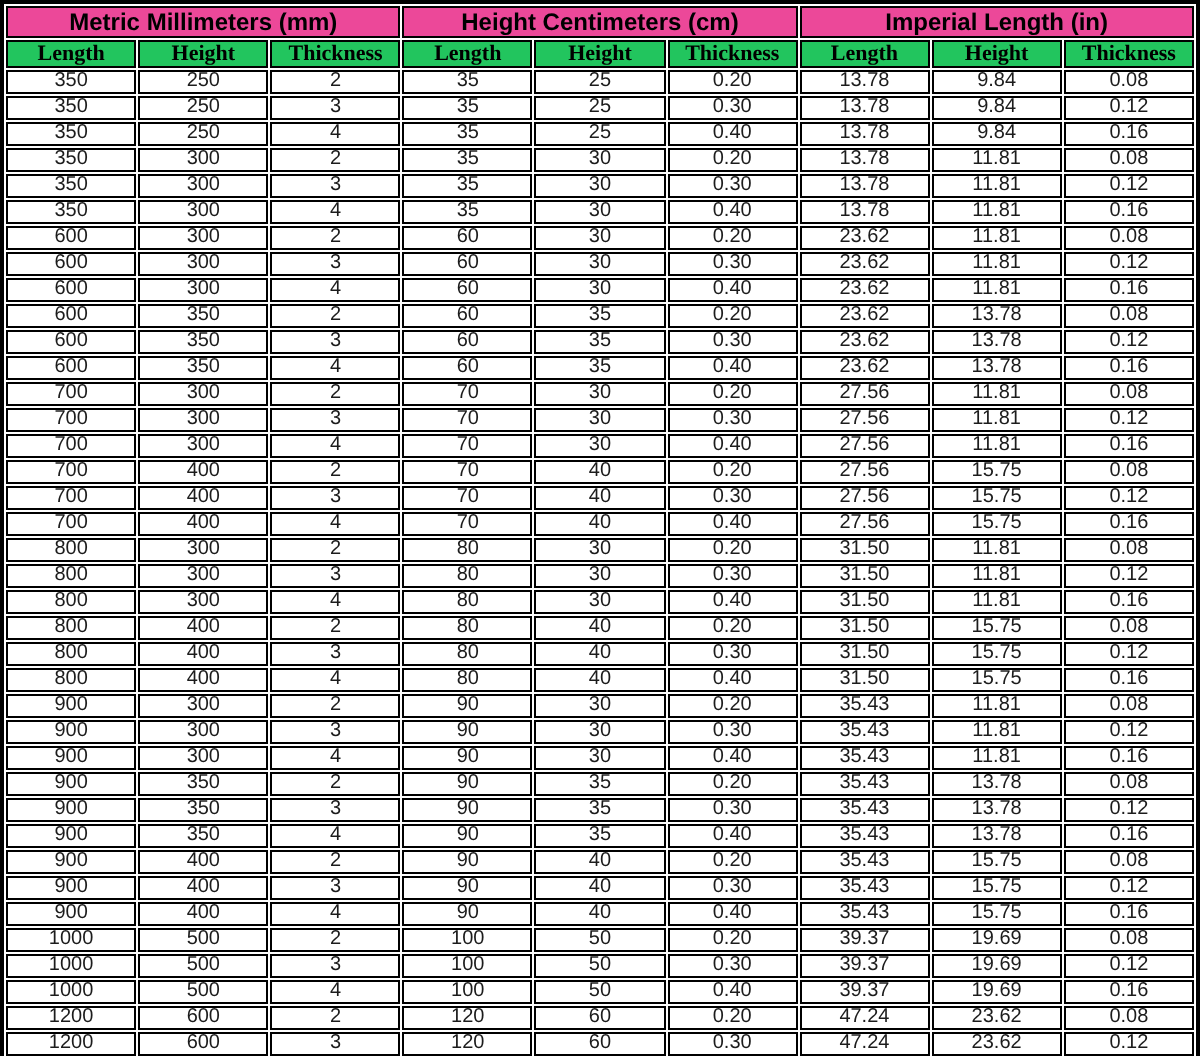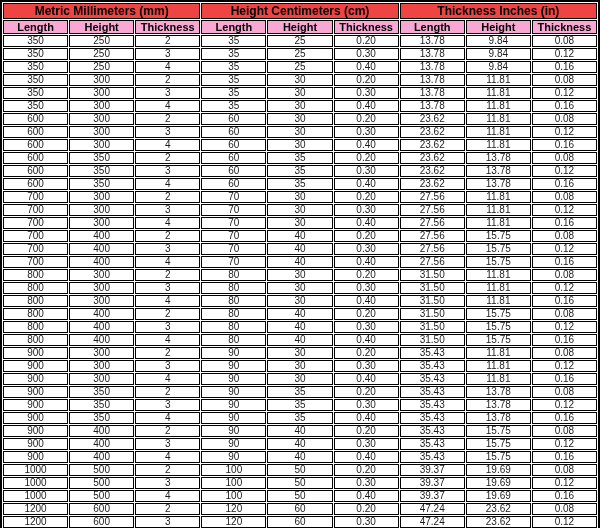--- a/index.html
+++ b/index.html
@@ -24,52 +24,53 @@
   table.conv th, table.conv td {
     border: 1px solid #000000;
     padding: 0;
     margin: 0;
     text-align: center;
     vertical-align: middle;
     overflow: hidden;
     white-space: nowrap;
   }
   tr.group-header-row th {
-    background: #ef4444;
+    background: #ec4899;
     color: #000000;
     font-weight: bold;
     font-size: 12px;
     height: 14px;
     line-height: 13px;
   }
   tr.column-header-row th {
-    background: #f9a8d4;
+    background: #22c55e;
     color: #000000;
     font-weight: bold;
     font-size: 11px;
     height: 12px;
     line-height: 11px;
+    font-family: Liberation Serif, serif;
   }
   tbody td {
     background: #ffffff;
     color: #1c1c1c;
     font-size: 10px;
     line-height: 10px;
     font-weight: normal;
   }
 </style>
 </head>
 <body>
 
 <table class="conv">
   <thead>
     <tr class="group-header-row">
       <th colspan="3">Metric Millimeters (mm)</th>
       <th colspan="3">Height Centimeters (cm)</th>
-      <th colspan="3">Thickness Inches (in)</th>
+      <th colspan="3">Imperial Length (in)</th>
     </tr>
     <tr class="column-header-row">
       <th>Length</th>
       <th>Height</th>
       <th>Thickness</th>
       <th>Length</th>
       <th>Height</th>
       <th>Thickness</th>
       <th>Length</th>
       <th>Height</th>

